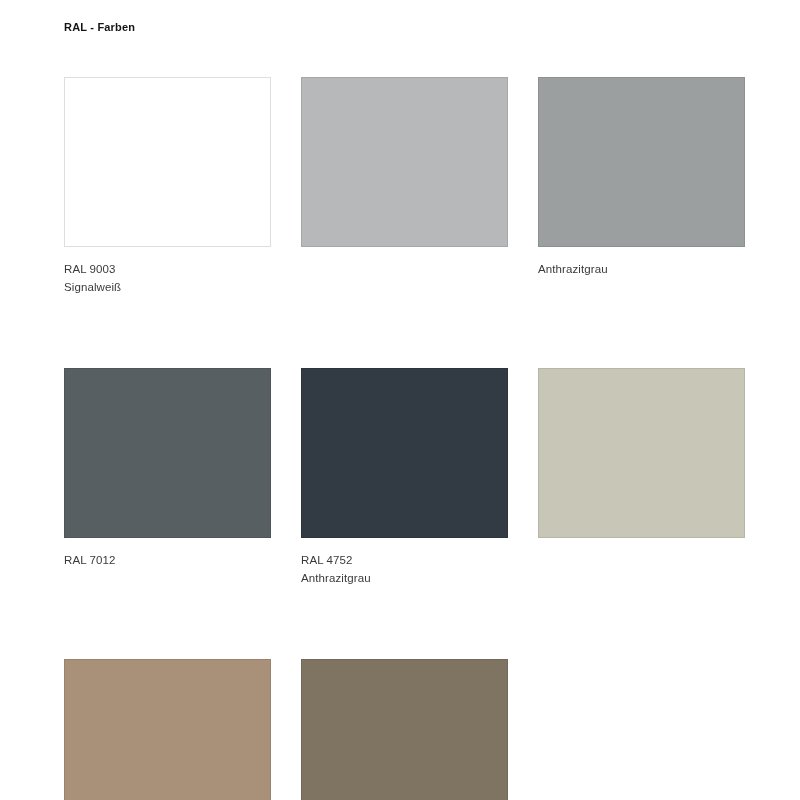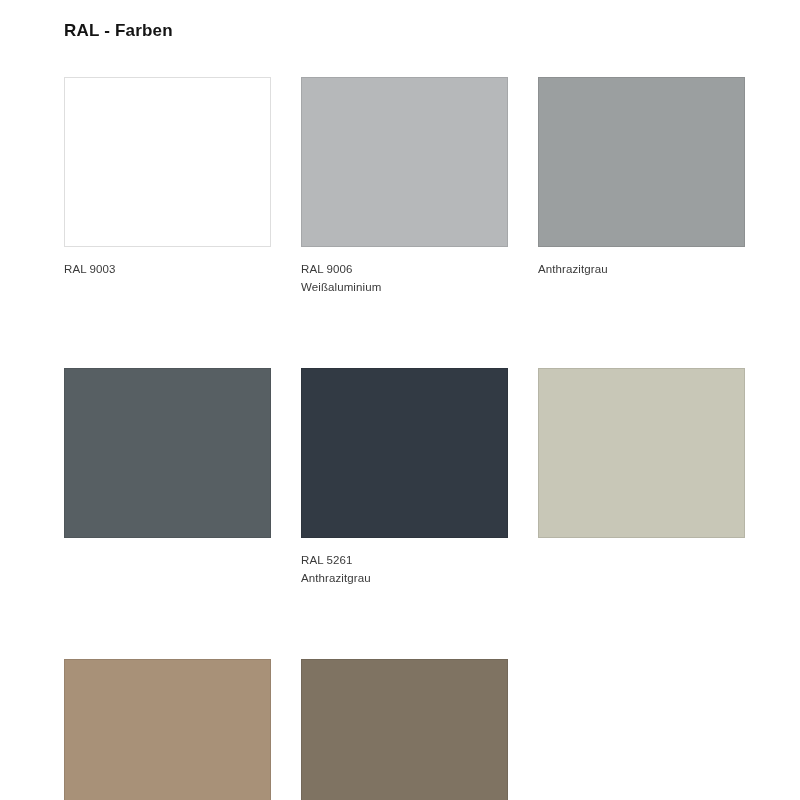--- a/index.html
+++ b/index.html
@@ -18,21 +18,21 @@
   .page {
     position: relative;
     width: 800px;
     height: 800px;
     box-sizing: border-box;
   }
   .page-title {
     position: absolute;
     left: 64px;
     top: 21px;
-    font-size: 17px;
+    font-size: 11px;
     font-weight: bold;
     letter-spacing: 0.2px;
     color: #141414;
     white-space: nowrap;
   }
   .swatch-grid {
     position: absolute;
     left: 64px;
     top: 77px;
     width: 681px;
@@ -72,49 +72,47 @@
 <div class="page">
 
   <div class="page-title">RAL - Farben</div>
 
   <div class="swatch-grid">
 
     <div class="swatch-cell">
       <div class="swatch-chip light-edge" style="background-color: rgb(255, 255, 255);"></div>
       <div class="swatch-caption">
         <div class="swatch-code">RAL 9003</div>
+        <div class="swatch-name">Signalweiß</div>
       </div>
     </div>
 
 
     <div class="swatch-cell">
       <div class="swatch-chip" style="background-color: rgb(182, 184, 186);"></div>
-      <div class="swatch-caption">
-        <div class="swatch-code">RAL 9006</div>
-        <div class="swatch-name">Weißaluminium</div>
-      </div>
     </div>
 
     <div class="swatch-cell">
       <div class="swatch-chip" style="background-color: rgb(155, 159, 160);"></div>
       <div class="swatch-caption">
         <div class="swatch-name">Anthrazitgrau</div>
       </div>
     </div>
 
     <div class="swatch-cell">
       <div class="swatch-chip" style="background-color: rgb(87, 95, 99);"></div>
       <div class="swatch-caption">
+        <div class="swatch-code">RAL 7012</div>
       </div>
     </div>
 
     <div class="swatch-cell">
       <div class="swatch-chip" style="background-color: rgb(50, 58, 68);"></div>
       <div class="swatch-caption">
-        <div class="swatch-code">RAL 5261</div>
+        <div class="swatch-code">RAL 4752</div>
         <div class="swatch-name">Anthrazitgrau</div>
       </div>
     </div>
 
     <div class="swatch-cell">
       <div class="swatch-chip" style="background-color: rgb(200, 199, 183);"></div>
 
     </div>
 
     <div class="swatch-cell">

